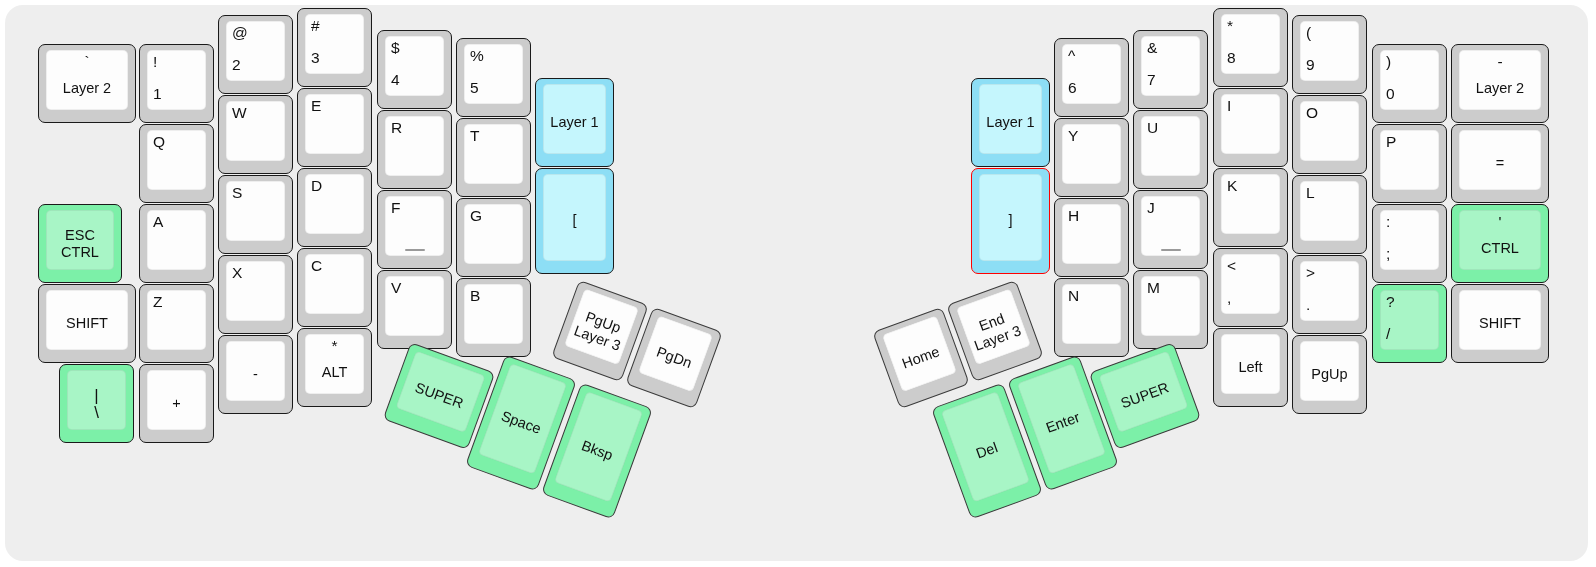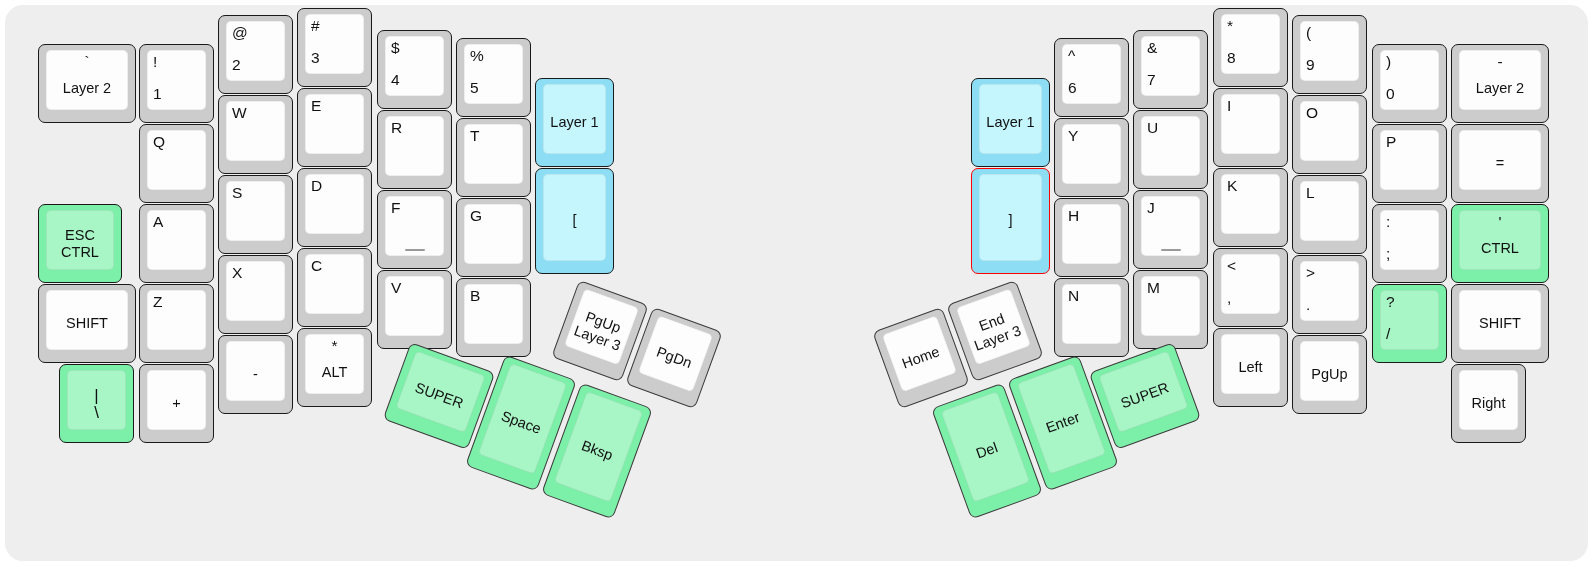--- a/index.html
+++ b/index.html
@@ -425,26 +425,20 @@
         <div class="legend">
           <div class="l-mc">Left</div>
         </div>
       </div>
       <div class="key" style="left: 1292px; top: 335px; width: 75px; height: 79px;">
         <div class="cap"></div>
         <div class="legend">
           <div class="l-mc">PgUp</div>
         </div>
       </div>
-      <div class="key" style="left: 1451px; top: 364px; width: 75px; height: 79px;">
-        <div class="cap"></div>
-        <div class="legend">
-          <div class="l-mc">Right</div>
-        </div>
-      </div>
       <div class="key green rot" style="left: 1100px; top: 355px; width: 90px; height: 82px; transform: rotate(-20deg);">
         <div class="cap"></div>
         <div class="legend">
           <div class="l-mc">SUPER</div>
         </div>
       </div>
       <div class="key rot" style="left: 884px; top: 317px; width: 74px; height: 82px; transform: rotate(-20deg);">
         <div class="cap"></div>
         <div class="legend">
           <div class="l-mc">Home</div>

